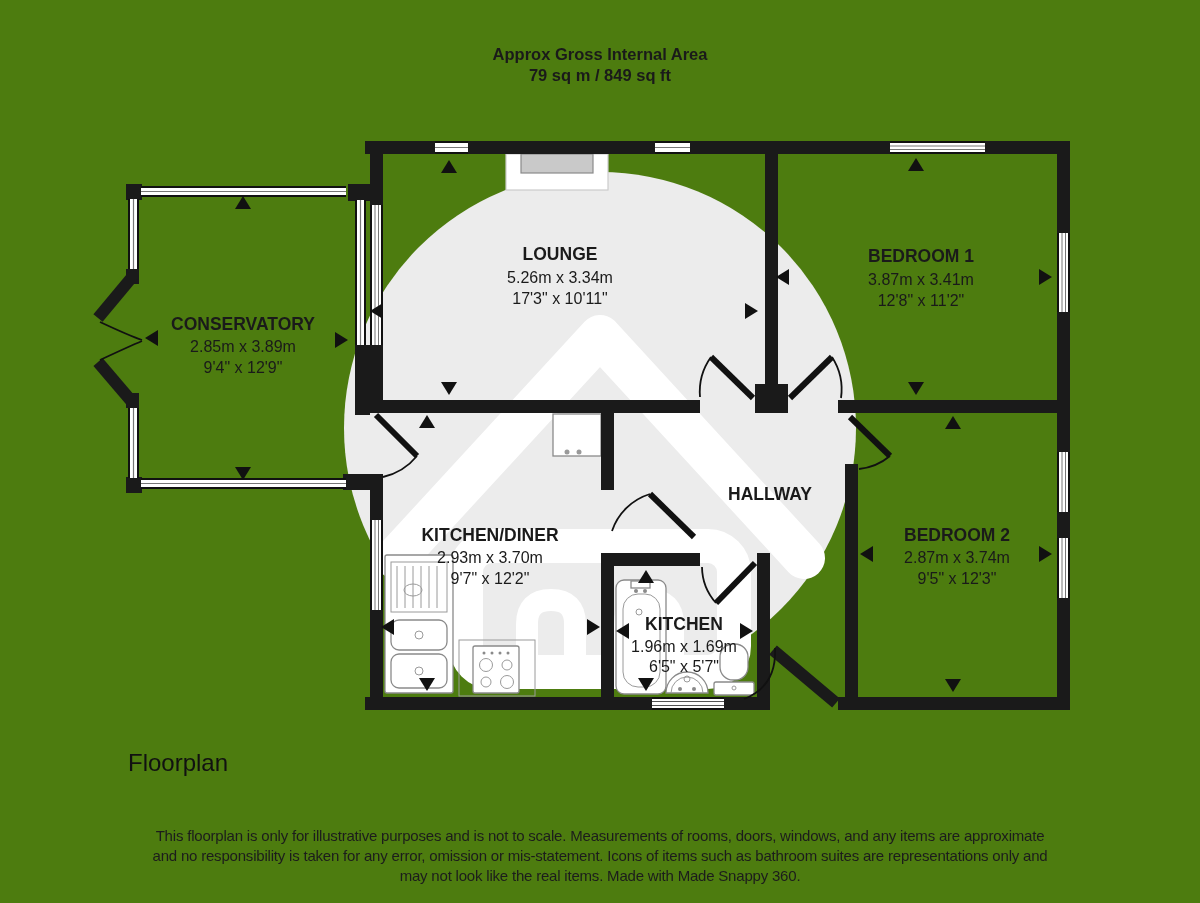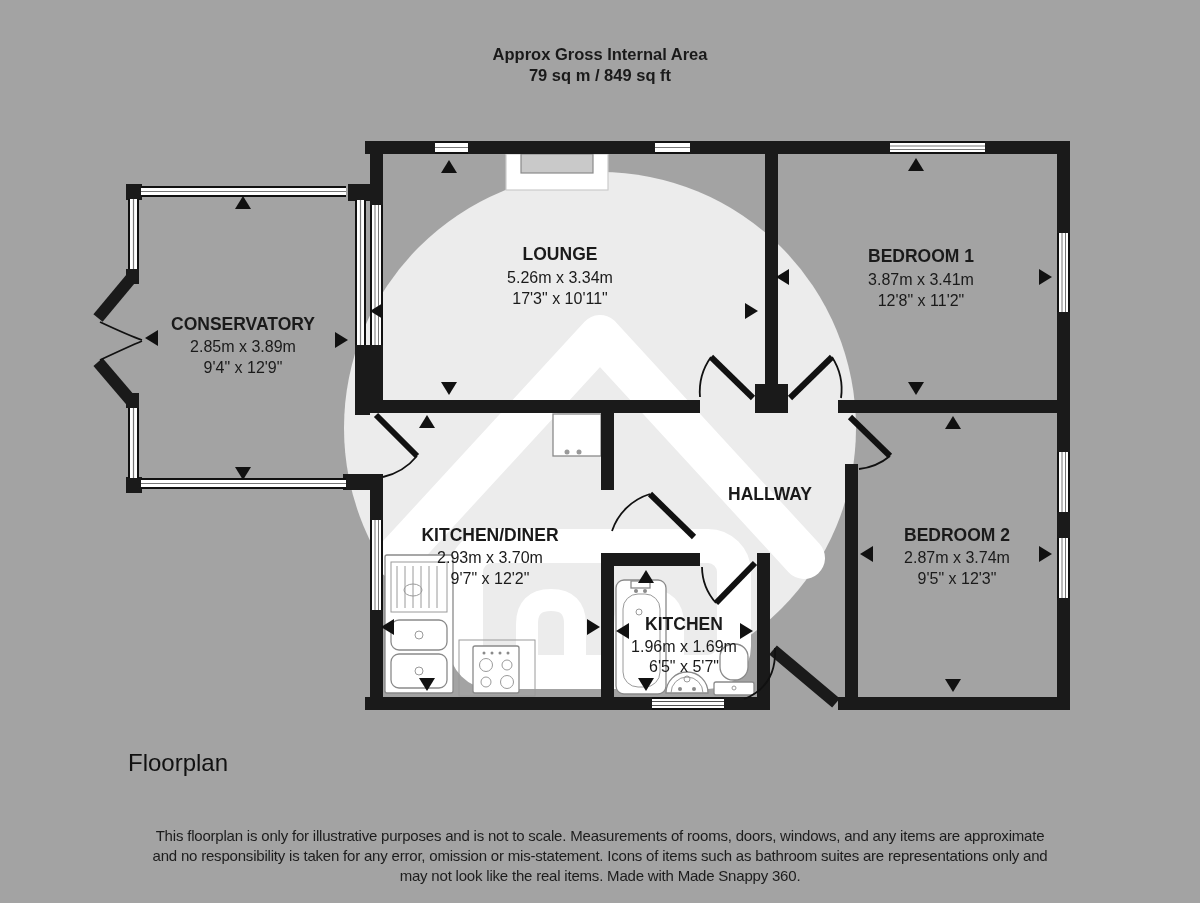--- a/index.html
+++ b/index.html
@@ -1,16 +1,16 @@
 <!DOCTYPE html>
 <html><head>
 <meta charset="utf-8">
 <style>
   html,body{margin:0;padding:0;background:#fff;}
-  .canvas{position:relative;width:1200px;height:903px;background:#a3a3a3;overflow:hidden;
+  .canvas{position:relative;width:1200px;height:903px;background:#4d7c0f;overflow:hidden;
           font-family:"Liberation Sans",sans-serif;}
   svg{display:block;}
   .room-name{font:700 17.5px "Liberation Sans",sans-serif;fill:#1a1a1a;}
   .room-dim{font:400 16px "Liberation Sans",sans-serif;fill:#1a1a1a;}
   .hdr{font:700 16.5px "Liberation Sans",sans-serif;fill:#1a1a1a;}
   .caption{font:400 24px "Liberation Sans",sans-serif;fill:#111;}
   .disclaimer{font:400 15px "Liberation Sans",sans-serif;fill:#1c1c1c;letter-spacing:-0.2px;}
   .wall{fill:#1a1a1a;}
   .dwall{stroke:#1a1a1a;stroke-width:12;stroke-linecap:butt;}
   .leaf{stroke:#111;stroke-width:6;stroke-linecap:butt;}

